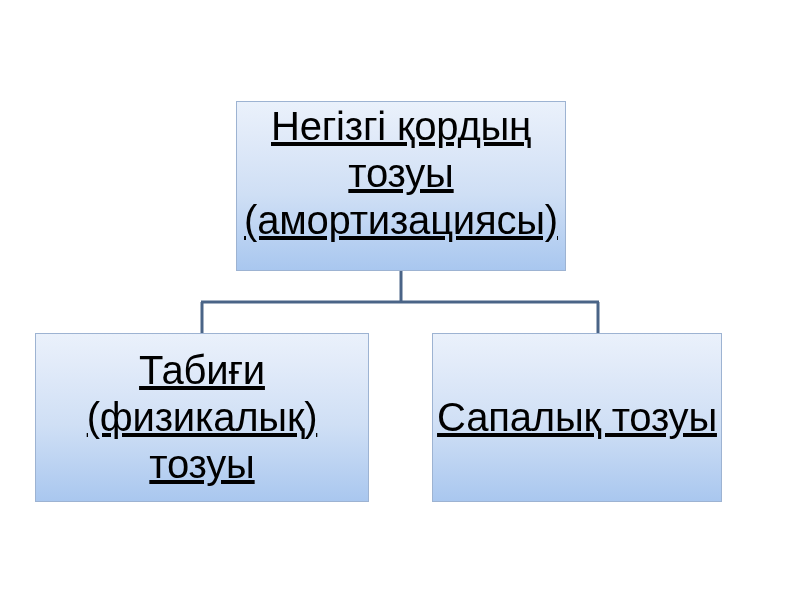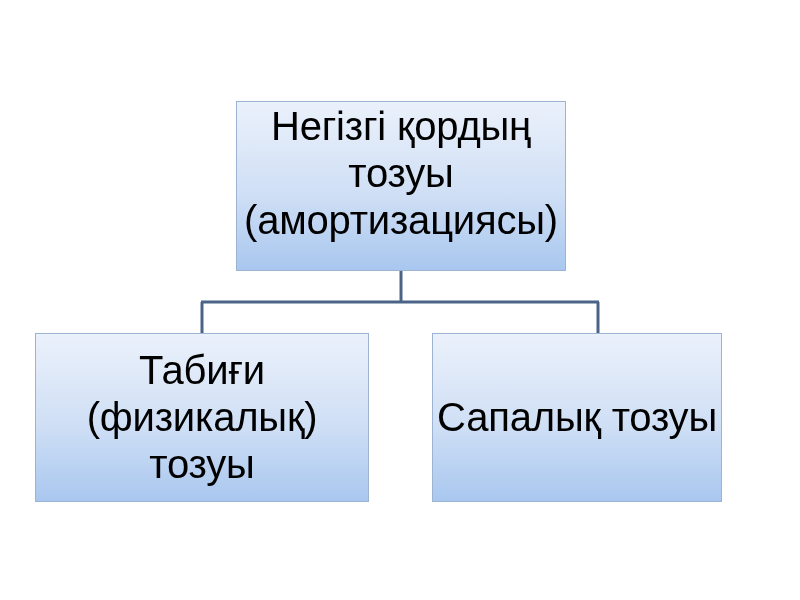--- a/index.html
+++ b/index.html
@@ -36,20 +36,21 @@
   
   .node {
     position: absolute;
     box-sizing: border-box;
     border: 1px solid #9db3d2;
     background: linear-gradient(to bottom, #eaf1fb 0%, #e2ebf9 18%, #cfdff5 55%, #a9c7ef 100%);
     display: flex;
     align-items: center;
     justify-content: flex-end;
     z-index: 2;
+    text-decoration: underline;
   }
 
   .node-label {
     display: block;
     width: 100%;
     text-align: center;
     color: #000000;
     font-size: 40px;
     line-height: 47px;
     letter-spacing: -0.2px;

